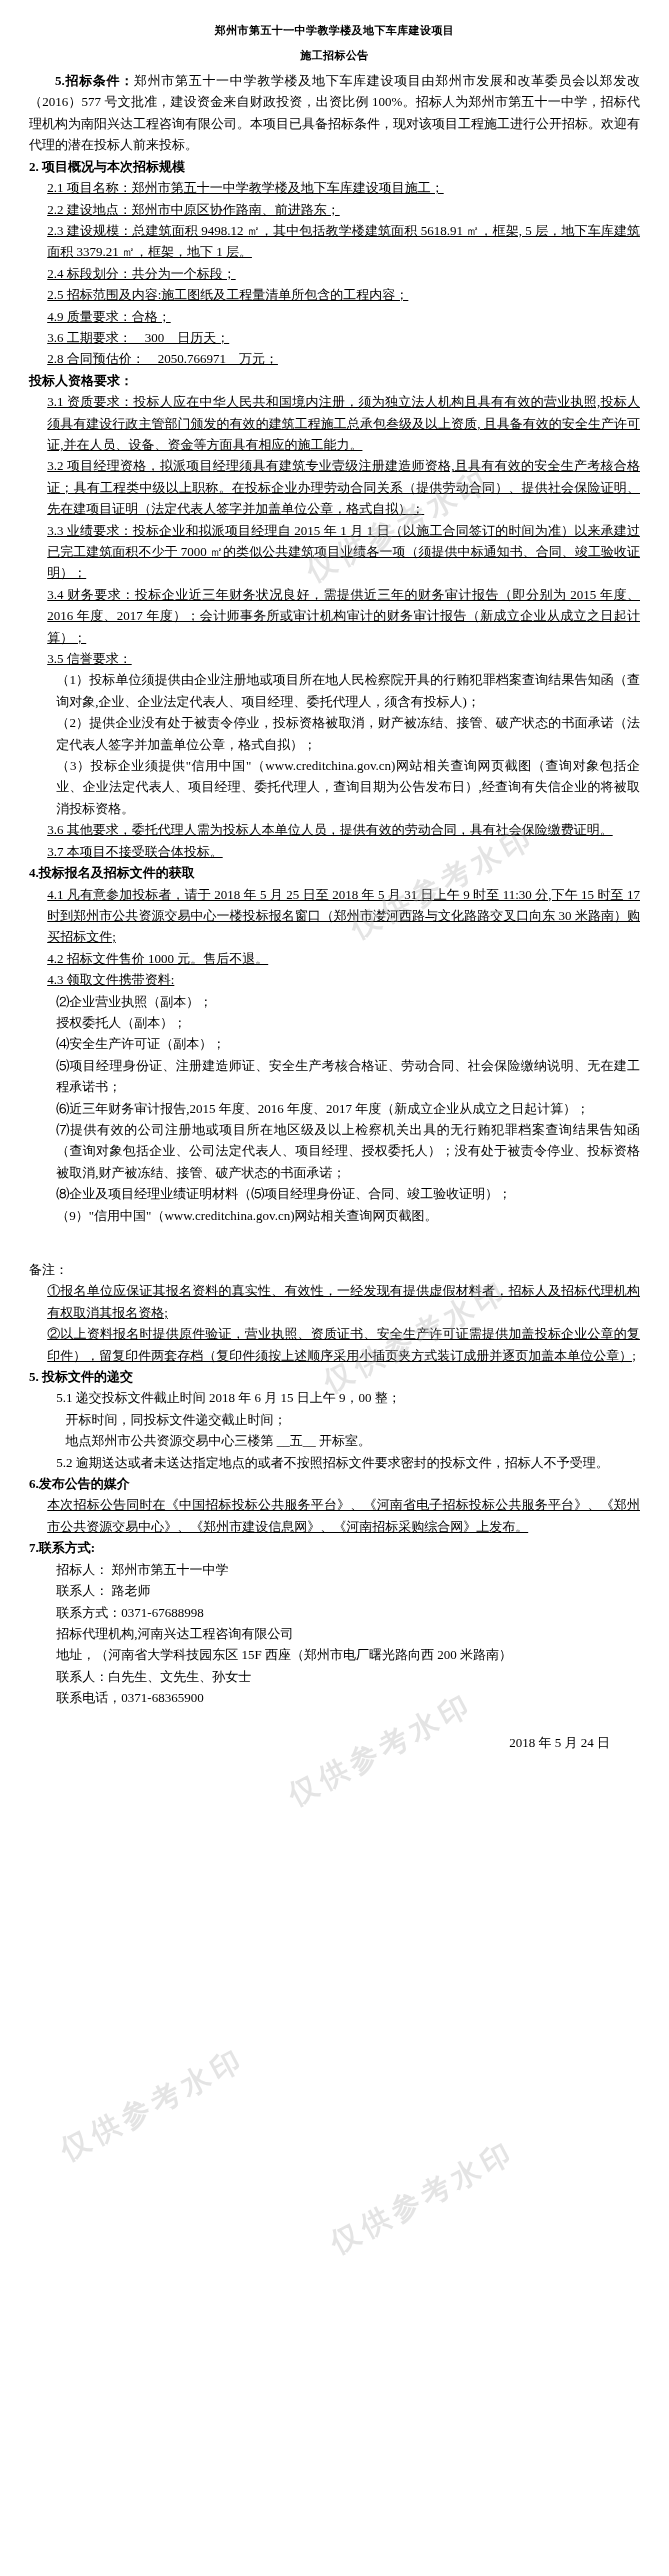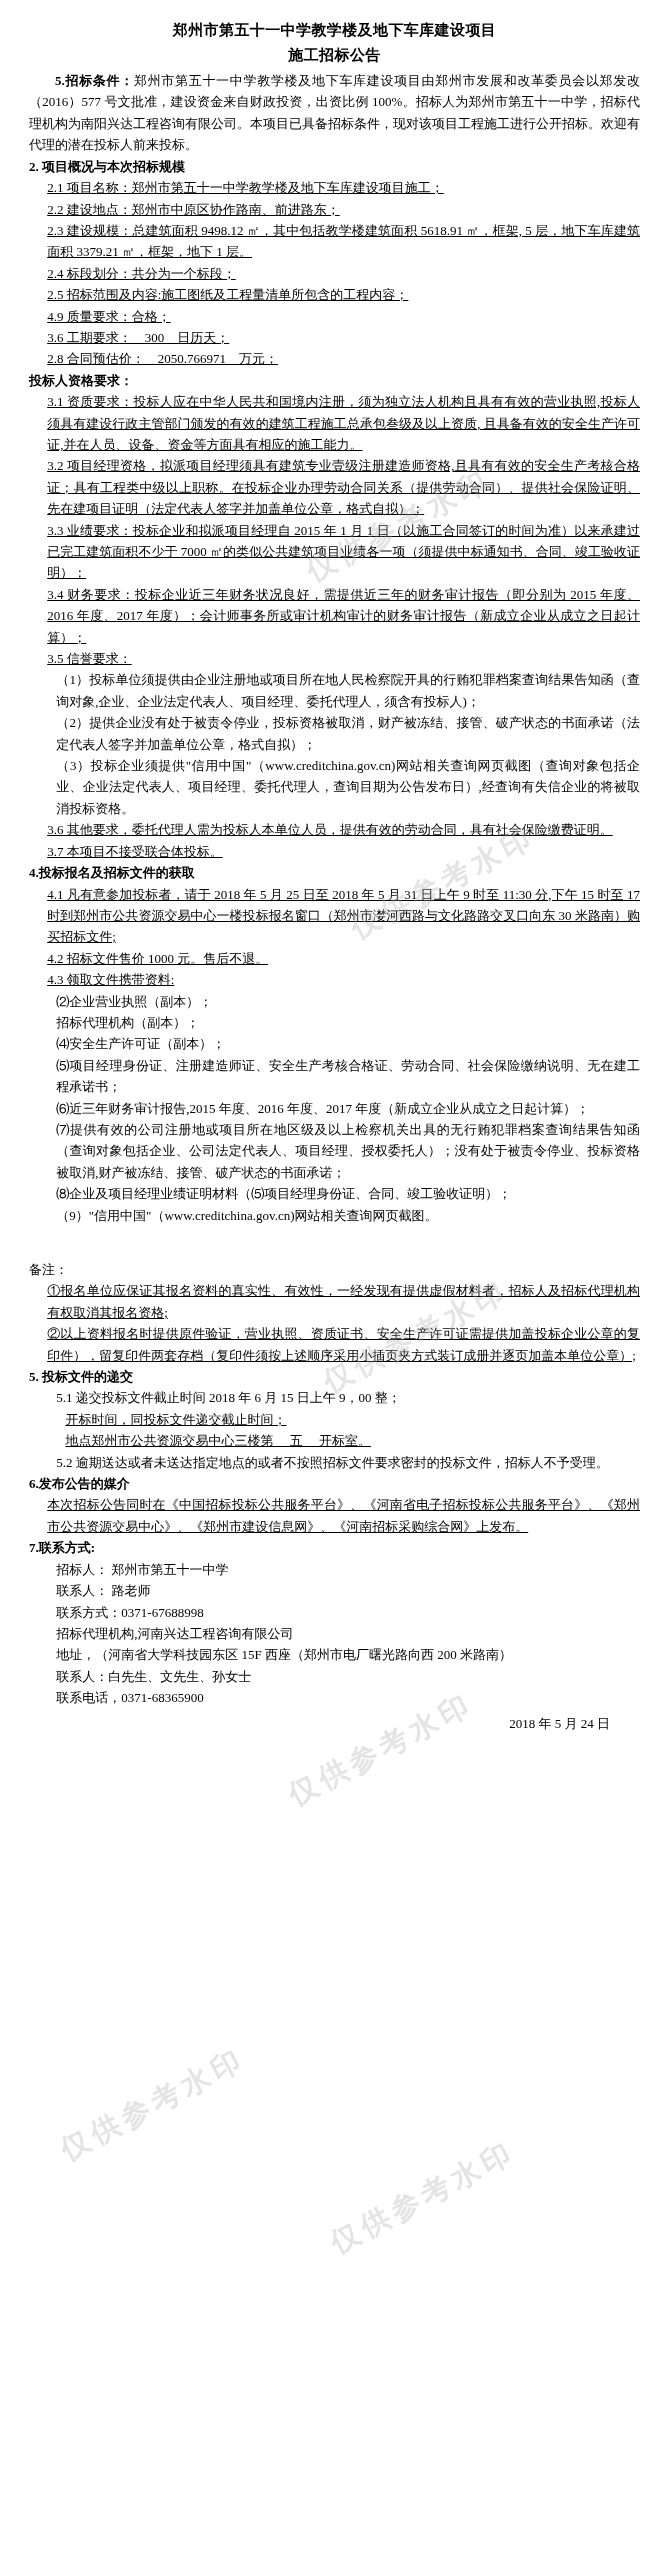--- a/index.html
+++ b/index.html
@@ -16,21 +16,21 @@
     width: 669px;
     min-height: 2576px;
     box-sizing: border-box;
     padding: 15px 29px 25px 29px;
     background: #fff;
     overflow: hidden;
   }
   .doc-title {
     text-align: center;
     font-weight: bold;
-    font-size: 15px;
+    font-size: 11px;
     line-height: 25px;
     letter-spacing: 0.4px;
     margin: 3.4px 0 1.7px 0;
   }
   .doc-title .line2 {
     display: block;
   }
   .para {
     margin: 0;
     font-size: 13px;
@@ -46,21 +46,21 @@
   }
   .sec-head {
     font-size: 13px;
     line-height: 21.4px;
     font-weight: bold;
     margin: 0;
   }
   .lvl1 { padding-left: 0; margin-top: 33px; }
   .lvl2 { padding-left: 1.4em; text-decoration: underline; }
   .lvl3 { padding-left: 2.1em; }
-  .lvl4 { padding-left: 2.8em; text-decoration: underline; }
+  .lvl4 { padding-left: 2.8em; }
   .watermark {
     position: absolute;
     color: rgba(170, 170, 170, 0.32);
     font-size: 29px;
     font-weight: bold;
     letter-spacing: 5px;
     transform: rotate(-28deg);
     white-space: nowrap;
     pointer-events: none;
     user-select: none;
@@ -69,21 +69,21 @@
   .wm1 { left: 297px; top: 506px; }
   .wm2 { left: 341px; top: 863px; }
   .wm3 { left: 314px; top: 1317px; }
   .wm4 { left: 279px; top: 1730px; }
   .wm5 { left: 51px;  top: 2085px; }
   .wm6 { left: 321px; top: 2178px; }
   .date-line {
     text-align: right;
     font-size: 13px;
     line-height: 21.4px;
-    margin-top: 4px;
+    margin-top: 23px;
     padding-right: 30px;
   }
 </style>
 </head>
 <body>
 
 <div id="page">
 
   <div class="watermark wm1">仅供参考水印</div>
   <div class="watermark wm2">仅供参考水印</div>
@@ -119,21 +119,21 @@
   <p class="para lvl3">（2）提供企业没有处于被责令停业，投标资格被取消，财产被冻结、接管、破产状态的书面承诺（法定代表人签字并加盖单位公章，格式自拟）；</p>
   <p class="para lvl3">（3）投标企业须提供"信用中国"（www.creditchina.gov.cn)网站相关查询网页截图（查询对象包括企业、企业法定代表人、项目经理、委托代理人，查询目期为公告发布日）,经查询有失信企业的将被取消投标资格。</p>
   <p class="para lvl2">3.6 其他要求，委托代理人需为投标人本单位人员，提供有效的劳动合同，具有社会保险缴费证明。</p>
   <p class="para lvl2">3.7 本项目不接受联合体投标。</p>
 
   <p class="sec-head">4.投标报名及招标文件的获取</p>
   <p class="para lvl2">4.1 凡有意参加投标者，请于 2018 年 5 月 25 日至 2018 年 5 月 31 日上午 9 时至 11:30 分,下午 15 时至 17 时到郑州市公共资源交易中心一楼投标报名窗口（郑州市漤河西路与文化路路交叉口向东 30 米路南）购买招标文件;</p>
   <p class="para lvl2">4.2 招标文件售价 1000 元。售后不退。</p>
   <p class="para lvl2">4.3 领取文件携带资料:</p>
   <p class="para lvl3">⑵企业营业执照（副本）；</p>
-  <p class="para lvl3">招标代理机构（副本）；</p>
+  <p class="para lvl3">授权委托人（副本）；</p>
   <p class="para lvl3">⑷安全生产许可证（副本）；</p>
   <p class="para lvl3">⑸项目经理身份证、注册建造师证、安全生产考核合格证、劳动合同、社会保险缴纳说明、无在建工程承诺书；</p>
   <p class="para lvl3">⑹近三年财务审计报告,2015 年度、2016 年度、2017 年度（新成立企业从成立之日起计算）；</p>
   <p class="para lvl3">⑺提供有效的公司注册地或项目所在地区级及以上检察机关出具的无行贿犯罪档案查询结果告知函（查询对象包括企业、公司法定代表人、项目经理、授权委托人）；没有处于被责令停业、投标资格被取消,财产被冻结、接管、破产状态的书面承诺；</p>
   <p class="para lvl3">⑻企业及项目经理业绩证明材料（⑸项目经理身份证、合同、竣工验收证明）；</p>
   <p class="para lvl3">（9）"信用中国"（www.creditchina.gov.cn)网站相关查询网页截图。</p>
 
   <p class="para lvl1">备注：</p>
   <p class="para lvl2">①报名单位应保证其报名资料的真实性、有效性，一经发现有提供虚假材料者，招标人及招标代理机构有权取消其报名资格;</p>
   <p class="para lvl2">②以上资料报名时提供原件验证，营业执照、资质证书、安全生产许可证需提供加盖投标企业公章的复印件），留复印件两套存档（复印件须按上述顺序采用小插页夹方式装订成册并逐页加盖本单位公章）;</p>

